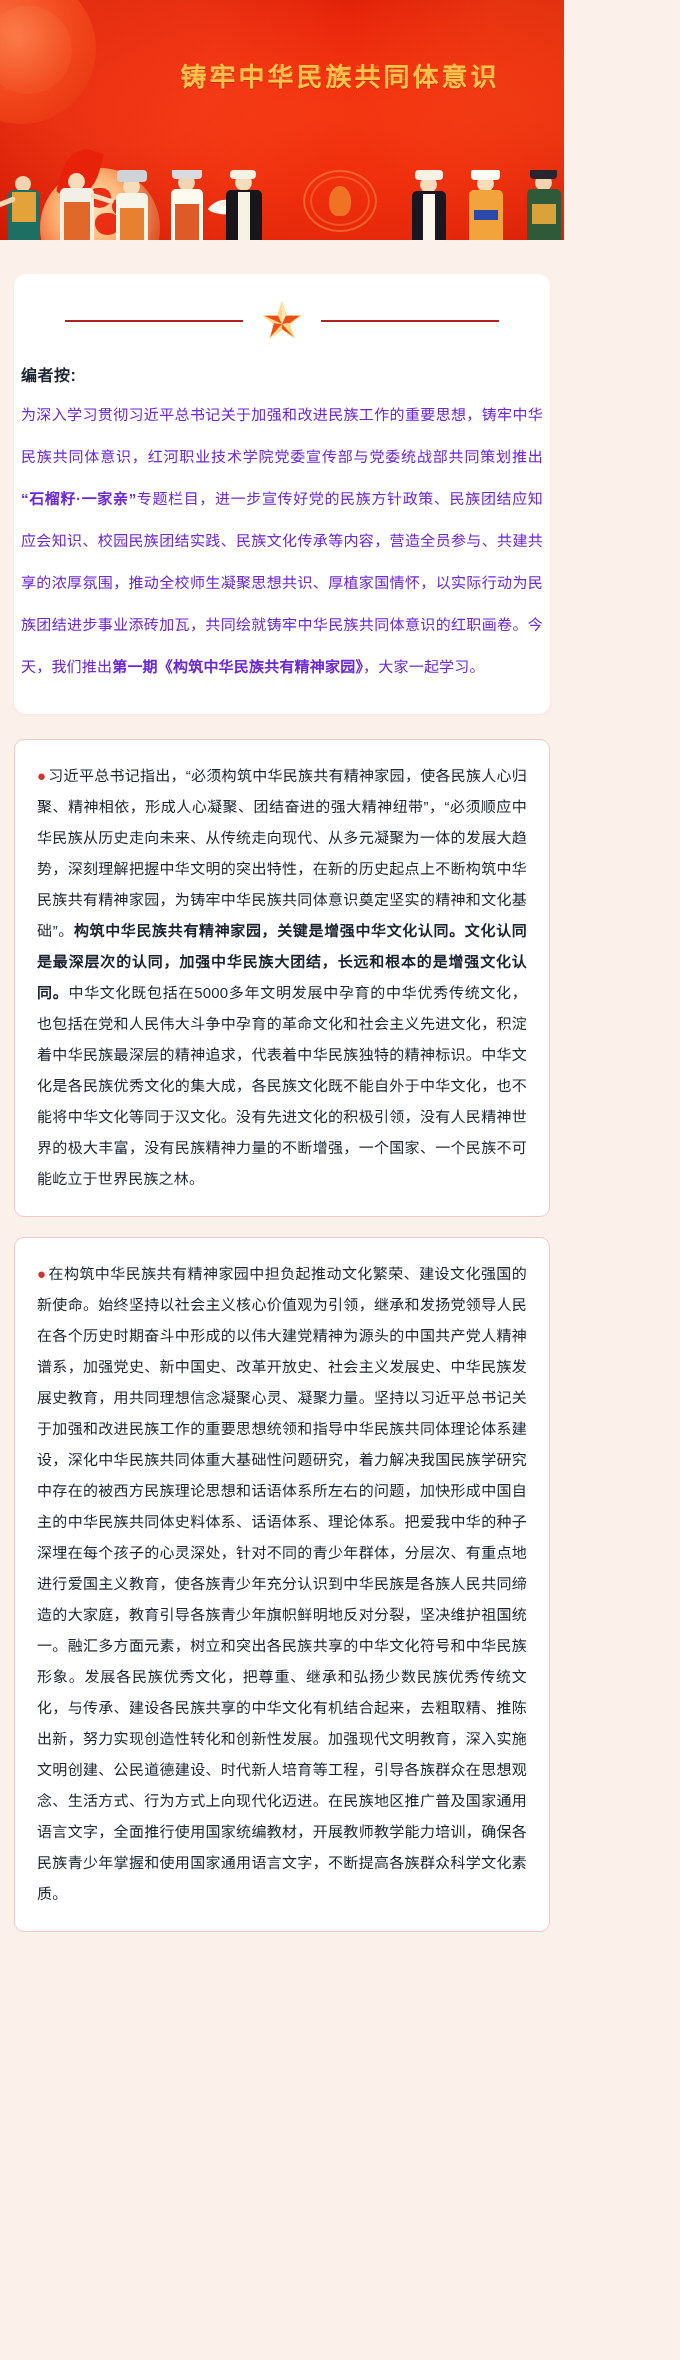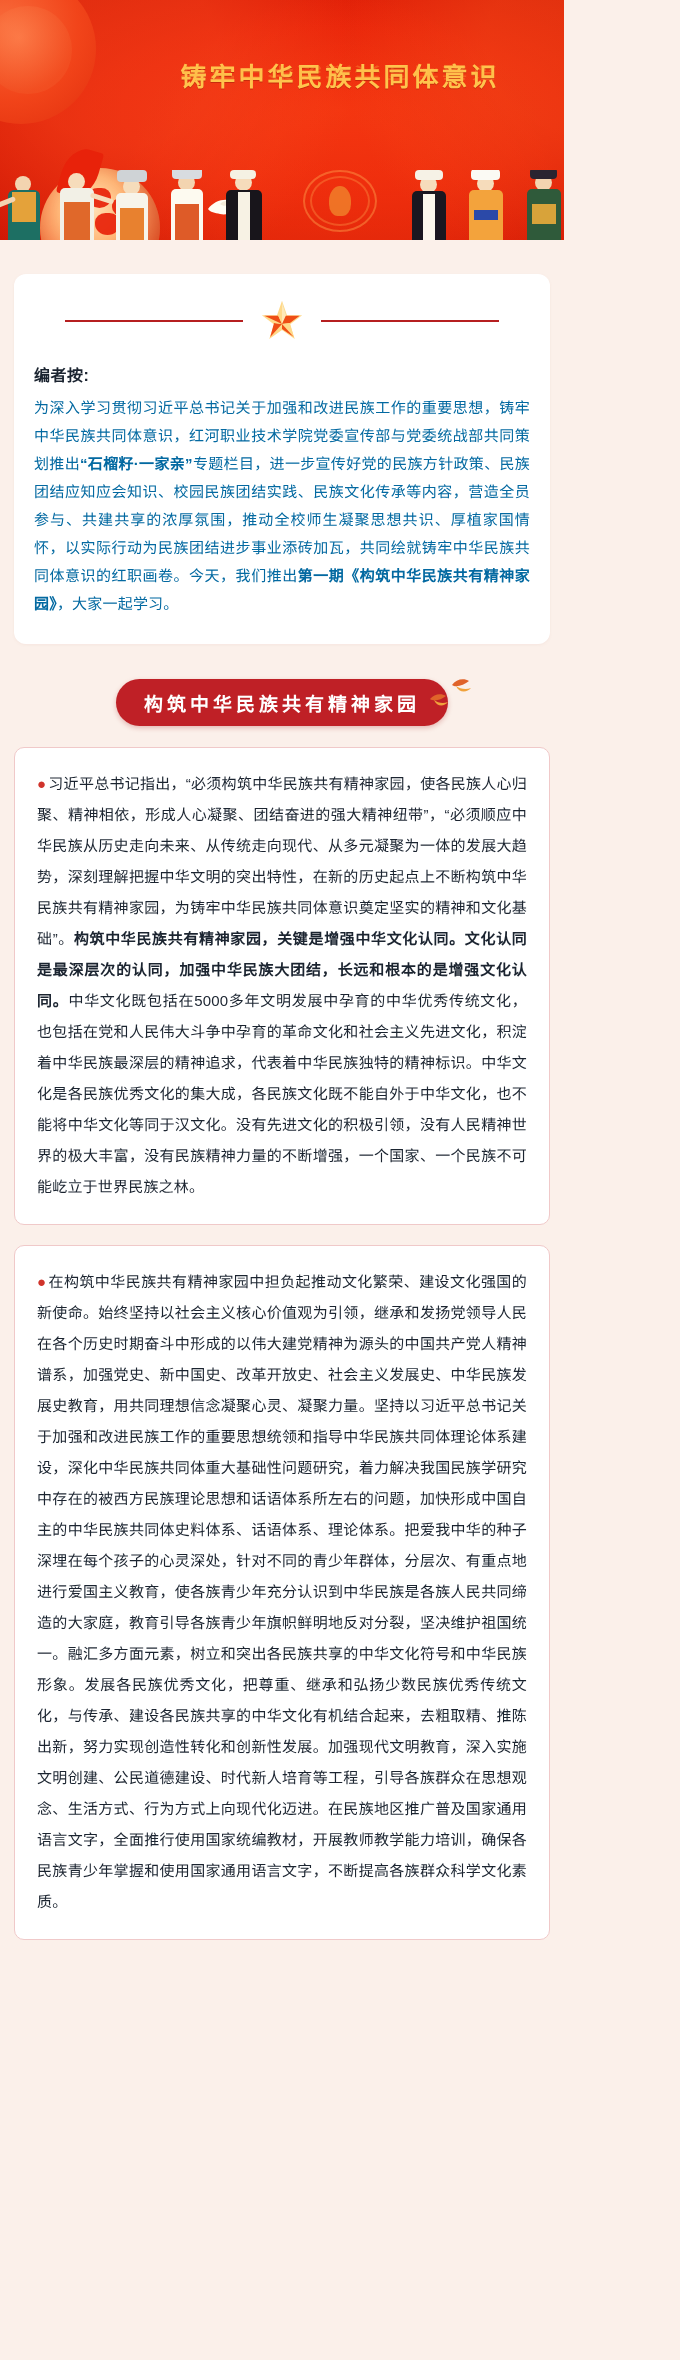--- a/index.html
+++ b/index.html
@@ -103,38 +103,38 @@
   }
   .emblem-wheat{ width:22px; height:30px; background:#f08a2e; opacity:.75;
                  border-radius:50% 50% 40% 40%; }
 
   
   .content { padding:34px 14px 28px; }
 
   .card {
     background:#ffffff;
     border-radius:12px;
-    padding:22px 20px 26px;
-    margin-bottom:33px;
+    padding:22px 7px 26px;
+    margin-bottom:25px;
     box-shadow:0 1px 3px rgba(180,120,100,.08);
   }
 
   .star-divider {
     display:flex; align-items:center; justify-content:center;
     gap:18px; margin:4px 0 20px;
   }
   .star-divider .rule { height:2px; width:178px; background:#b61f20; }
   .star-ico { width:42px; height:42px; flex:0 0 auto; }
 
   .editor-label {
     font-size:16px; font-weight:bold; color:#1b2430;
     margin-bottom:8px; letter-spacing:.5px;
   }
   .editor-body {
-    font-size:15px; line-height:28px; color:#0369a1;
+    font-size:15px; line-height:42px; color:#6d28d9;
     text-align:justify; letter-spacing:.2px;
   }
   .editor-body b { font-weight:bold; }
 
   
   .section-title-wrap{
     position:relative;
     display:flex; align-items:center; justify-content:center;
     margin:6px 0 20px; height:50px;
   }
@@ -307,29 +307,20 @@
         </svg>
         <div class="rule"></div>
       </div>
 
       <div class="editor-label">编者按:</div>
       <div class="editor-body">
         <span>为深入学习贯彻习近平总书记关于加强和改进民族工作的重要思想，铸牢中华民族共同体意识，红河职业技术学院党委宣传部与党委统战部共同策划推出</span><b>“石榴籽·一家亲”</b><span>专题栏目，进一步宣传好党的民族方针政策、民族团结应知应会知识、校园民族团结实践、民族文化传承等内容，营造全员参与、共建共享的浓厚氛围，推动全校师生凝聚思想共识、厚植家国情怀，以实际行动为民族团结进步事业添砖加瓦，共同绘就铸牢中华民族共同体意识的红职画卷。今天，我们推出</span><b>第一期《构筑中华民族共有精神家园》</b><span>，大家一起学习。</span>
       </div>
     </div>
 
-    <div class="section-title-wrap">
-      <div class="section-pill">构筑中华民族共有精神家园</div>
-      <svg class="pill-birds" viewBox="0 0 54 44">
-        <path d="M30 8 C34 2, 42 1, 47 4 C42 8, 34 11, 30 8 Z" fill="#e0632a"></path>
-        <path d="M34 9 C38 12, 44 13, 49 11 C45 16, 37 16, 34 9 Z" fill="#f0a23c"></path>
-        <path d="M8 22 C12 17, 19 16, 24 19 C19 23, 12 25, 8 22 Z" fill="#e0632a"></path>
-        <path d="M12 23 C16 26, 21 27, 26 25 C22 30, 15 30, 12 23 Z" fill="#f0a23c"></path>
-      </svg>
-    </div>
 
     <div class="para-card">
       <p><span class="bullet">●</span><span>习近平总书记指出，“必须构筑中华民族共有精神家园，使各民族人心归聚、精神相依，形成人心凝聚、团结奋进的强大精神纽带”，“必须顺应中华民族从历史走向未来、从传统走向现代、从多元凝聚为一体的发展大趋势，深刻理解把握中华文明的突出特性，在新的历史起点上不断构筑中华民族共有精神家园，为铸牢中华民族共同体意识奠定坚实的精神和文化基础”。</span><b>构筑中华民族共有精神家园，关键是增强中华文化认同。文化认同是最深层次的认同，加强中华民族大团结，长远和根本的是增强文化认同。</b><span>中华文化既包括在5000多年文明发展中孕育的中华优秀传统文化，也包括在党和人民伟大斗争中孕育的革命文化和社会主义先进文化，积淀着中华民族最深层的精神追求，代表着中华民族独特的精神标识。中华文化是各民族优秀文化的集大成，各民族文化既不能自外于中华文化，也不能将中华文化等同于汉文化。没有先进文化的积极引领，没有人民精神世界的极大丰富，没有民族精神力量的不断增强，一个国家、一个民族不可能屹立于世界民族之林。</span></p>
     </div>
 
     <div class="para-card">
       <p><span class="bullet">●</span><span>在构筑中华民族共有精神家园中担负起推动文化繁荣、建设文化强国的新使命。始终坚持以社会主义核心价值观为引领，继承和发扬党领导人民在各个历史时期奋斗中形成的以伟大建党精神为源头的中国共产党人精神谱系，加强党史、新中国史、改革开放史、社会主义发展史、中华民族发展史教育，用共同理想信念凝聚心灵、凝聚力量。坚持以习近平总书记关于加强和改进民族工作的重要思想统领和指导中华民族共同体理论体系建设，深化中华民族共同体重大基础性问题研究，着力解决我国民族学研究中存在的被西方民族理论思想和话语体系所左右的问题，加快形成中国自主的中华民族共同体史料体系、话语体系、理论体系。把爱我中华的种子深埋在每个孩子的心灵深处，针对不同的青少年群体，分层次、有重点地进行爱国主义教育，使各族青少年充分认识到中华民族是各族人民共同缔造的大家庭，教育引导各族青少年旗帜鲜明地反对分裂，坚决维护祖国统一。融汇多方面元素，树立和突出各民族共享的中华文化符号和中华民族形象。发展各民族优秀文化，把尊重、继承和弘扬少数民族优秀传统文化，与传承、建设各民族共享的中华文化有机结合起来，去粗取精、推陈出新，努力实现创造性转化和创新性发展。加强现代文明教育，深入实施文明创建、公民道德建设、时代新人培育等工程，引导各族群众在思想观念、生活方式、行为方式上向现代化迈进。在民族地区推广普及国家通用语言文字，全面推行使用国家统编教材，开展教师教学能力培训，确保各民族青少年掌握和使用国家通用语言文字，不断提高各族群众科学文化素质。</span></p>
     </div>
 
 

